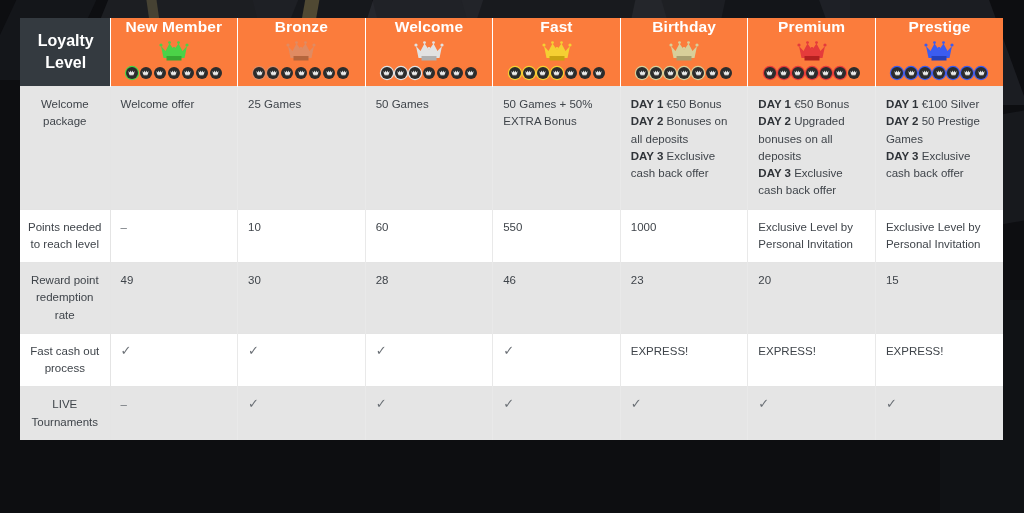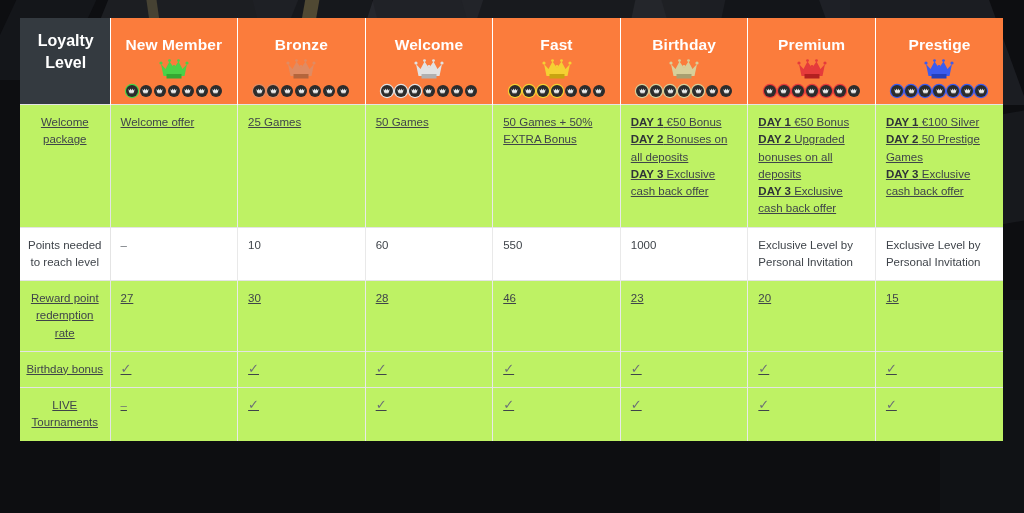--- a/index.html
+++ b/index.html
@@ -49,21 +49,21 @@
     text-align: center;
     padding: 12px 10px 10px 12px;
     font-size: 16px;
     font-weight: 700;
     line-height: 1.35;
     vertical-align: top;
   }
   th.tier-head {
     background: #fb7c3c;
     border-left: 1px solid #ffffff;
-    padding: 18px 4px 6px 4px;
+    padding: 0 4px 6px 4px;
     text-align: center;
   }
   .tier-name {
     color: #ffffff;
     font-size: 15.5px;
     font-weight: 700;
     line-height: 1.1;
     letter-spacing: .1px;
     display: block;
   }
@@ -97,21 +97,21 @@
     line-height: 1.5;
     font-size: 11.5px;
     color: #3f444a;
   }
   tbody td.row-label {
     border-left: none;
     text-align: center;
     padding-left: 6px; padding-right: 6px;
     color: #3f444a;
   }
-  tbody tr.alt td { background: #bef264; text-decoration: underline; }
+  tbody tr.alt td { background: #e5e5e5; }
   tbody tr td:first-child { border-right: 1px solid #e4e4e4; }
   .d-label { font-weight: 700; color: #2f3338; }
   .tick { font-size: 13px; color: #6b7076; line-height: 1.2; }
   .dash { color: #6b7076; }
 </style>
 </head>
 <body>
 
 <div id="backdrop">
   <div class="bg-shape bgK"></div>
@@ -565,37 +565,37 @@
         <td><span class="dash">–</span></td>
         <td><span>10</span></td>
         <td><span>60</span></td>
         <td><span>550</span></td>
         <td><span>1000</span></td>
         <td><span>Exclusive Level by Personal Invitation</span></td>
         <td><span>Exclusive Level by Personal Invitation</span></td>
       </tr>
       <tr class="alt">
         <td class="row-label">Reward point redemption rate</td>
-        <td><span>27</span></td>
+        <td><span>49</span></td>
         <td><span>30</span></td>
         <td><span>28</span></td>
         <td><span>46</span></td>
         <td><span>23</span></td>
         <td><span>20</span></td>
         <td><span>15</span></td>
       </tr>
-      <tr class="alt">
-        <td class="row-label">Birthday bonus</td>
-        <td><span class="tick">✓</span></td>
-        <td><span class="tick">✓</span></td>
-        <td><span class="tick">✓</span></td>
-        <td><span class="tick">✓</span></td>
-        <td><span class="tick">✓</span></td>
-        <td><span class="tick">✓</span></td>
-        <td><span class="tick">✓</span></td>
+      <tr>
+        <td class="row-label">Fast cash out process</td>
+        <td><span class="tick">✓</span></td>
+        <td><span class="tick">✓</span></td>
+        <td><span class="tick">✓</span></td>
+        <td><span class="tick">✓</span></td>
+        <td><span>EXPRESS!</span></td>
+        <td><span>EXPRESS!</span></td>
+        <td><span>EXPRESS!</span></td>
       </tr>
       <tr class="alt">
         <td class="row-label">LIVE Tournaments</td>
         <td><span class="dash">–</span></td>
         <td><span class="tick">✓</span></td>
         <td><span class="tick">✓</span></td>
         <td><span class="tick">✓</span></td>
         <td><span class="tick">✓</span></td>
         <td><span class="tick">✓</span></td>
         <td><span class="tick">✓</span></td>

